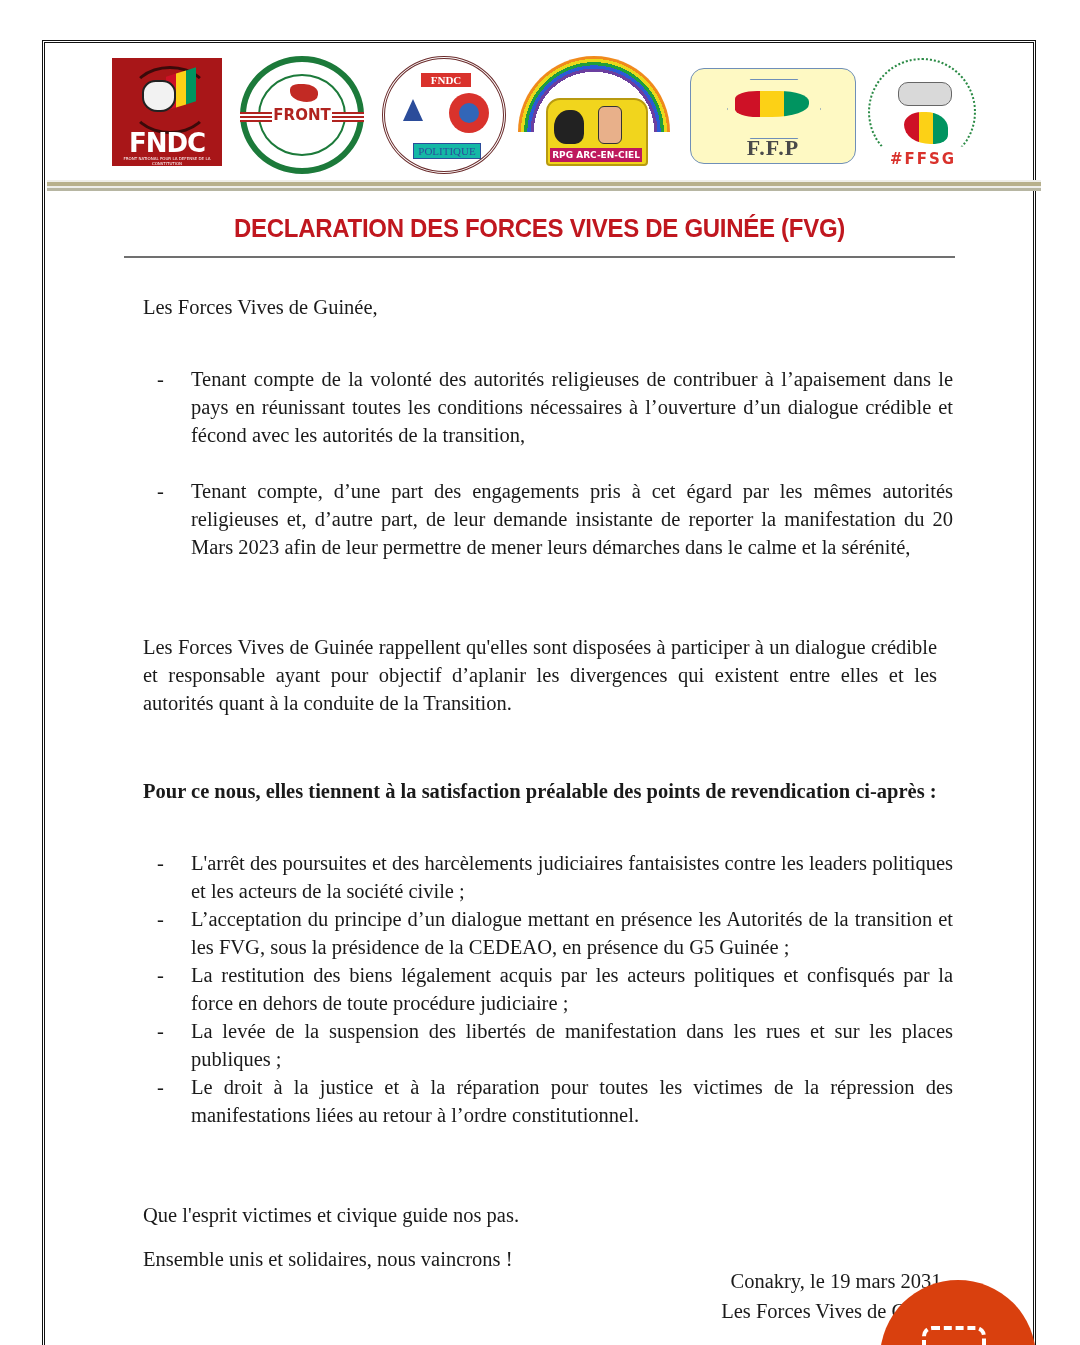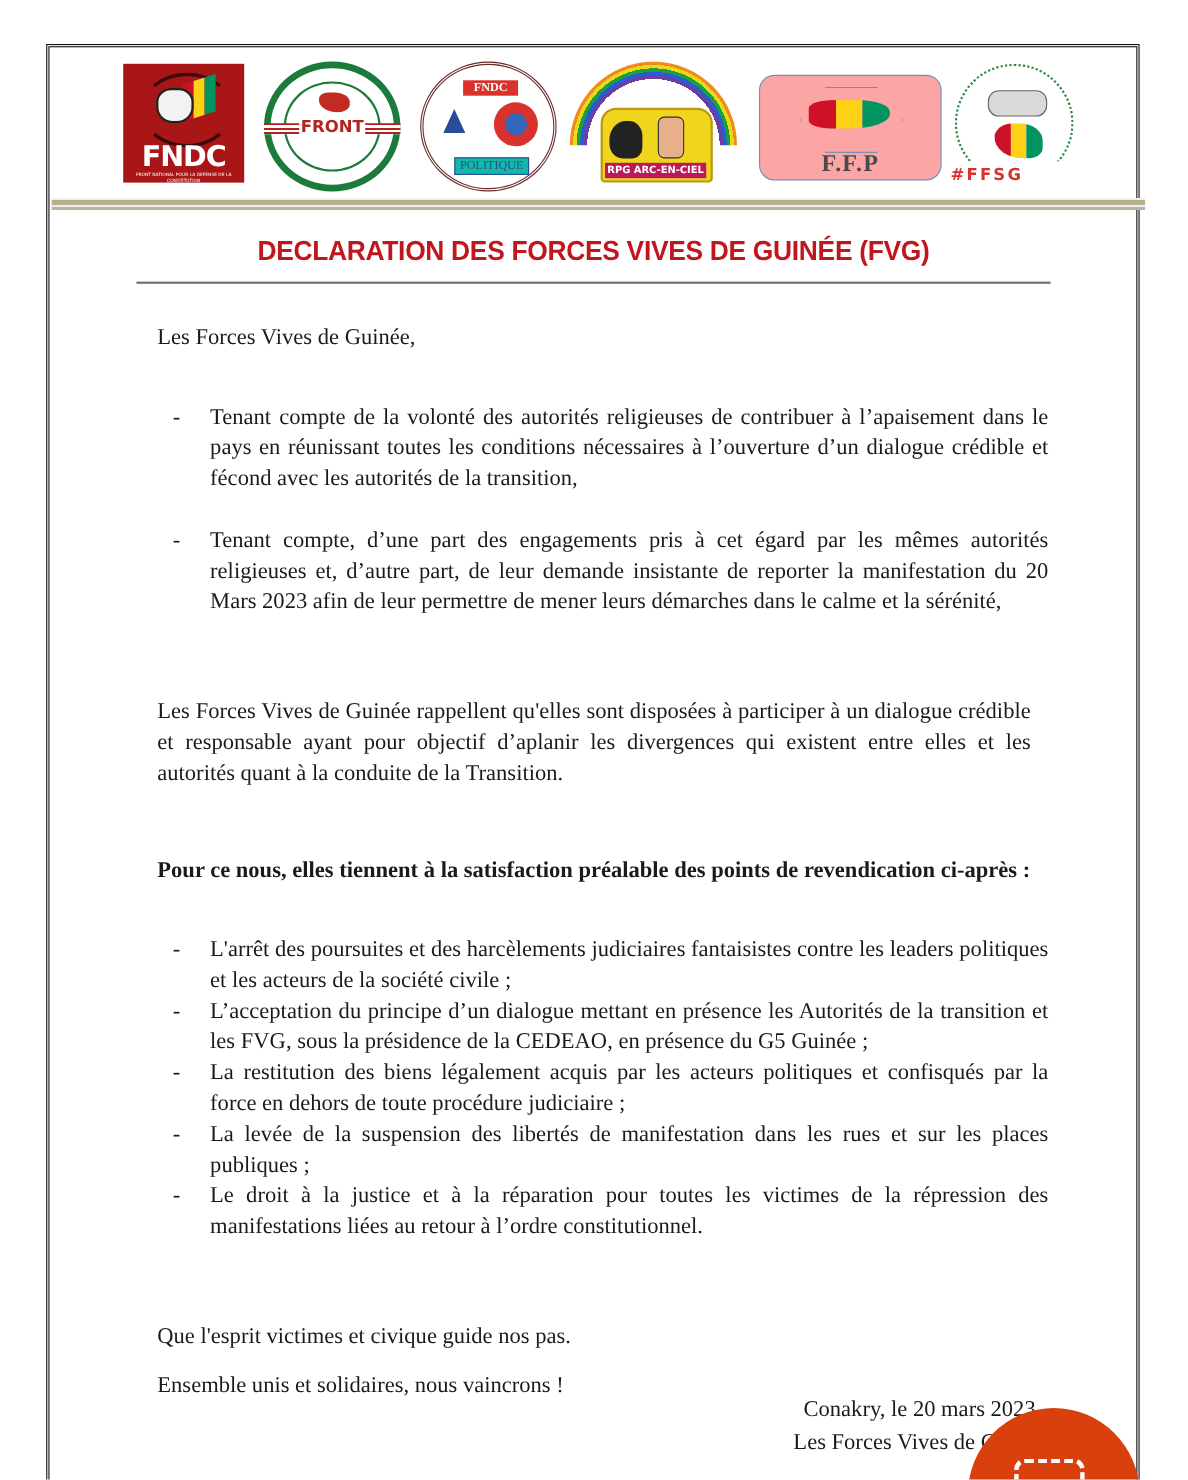--- a/index.html
+++ b/index.html
@@ -38,33 +38,33 @@
   .logo-rpg { left: 406px; top: -4px; width: 152px; height: 120px; }
   .logo-rpg .rainbow { position:absolute; left:0; top:4px; width:152px; height:152px; border-radius:50%;
      background: radial-gradient(circle, transparent 0 56%, #6b3fa0 56% 59%, #2a5bd6 59% 62%, #1f9e3c 62% 65%, #e9d91b 65% 68%, #f08a1c 68% 71%, #d9201f 71% 74%, transparent 74%); 
      clip-path: inset(0 0 50% 0); }
   .logo-rpg .shield { position:absolute; left:28px; top:46px; width:98px; height:64px; background:#f1d51d; border:2px solid #b89a10; border-radius:14px 14px 4px 4px; }
   .logo-rpg .rooster { position:absolute; left:36px; top:58px; width:30px; height:34px; background:#222; border-radius:50% 40% 30% 40%; }
   .logo-rpg .hand { position:absolute; left:80px; top:54px; width:22px; height:36px; background:#e8b08a; border:1px solid #333; border-radius:6px; }
   .logo-rpg .banner { position:absolute; left:32px; top:96px; width:92px; height:14px; background:#be185d; color:#fff; font-family:"DejaVu Sans", sans-serif; font-size:9px; font-weight:bold; text-align:center; line-height:14px; }
 
   
-  .logo-ffp { left: 578px; top: 12px; width: 166px; height: 96px; border:1.5px solid #6f8fb8; border-radius:14px; box-sizing:border-box; background:#fca5a5; }
+  .logo-ffp { left: 578px; top: 12px; width: 166px; height: 96px; border:1.5px solid #6f8fb8; border-radius:14px; box-sizing:border-box; background:#fef9c3; }
   .logo-ffp .hex { position:absolute; left:36px; top:10px; width:92px; height:58px; border:1px solid #6f8fb8; clip-path: polygon(25% 0,75% 0,100% 50%,75% 100%,25% 100%,0 50%); }
   .logo-ffp .map { position:absolute; left:44px; top:22px; width:74px; height:26px; display:flex; border-radius:30% 40% 50% 30%; overflow:hidden; }
   .logo-ffp .map span { flex:1; }
   .logo-ffp .label { position:absolute; left:0; right:0; top:66px; text-align:center; font-family:"Liberation Serif", serif; font-size:22px; font-weight:bold; color:#4a4a4a; letter-spacing:1px; }
 
   
   .logo-ffsg { left: 752px; top: 0; width: 118px; height: 118px; border-radius:50%; }
   .logo-ffsg .arc { position:absolute; left:4px; top:2px; width:108px; height:108px; border-radius:50%; border:2px dotted #2a8a45; box-sizing:border-box; clip-path: inset(0 0 18% 0); }
   .logo-ffsg .hands { position:absolute; left:34px; top:26px; width:52px; height:22px; background:#d9d9d9; border:1px solid #666; border-radius:10px; }
   .logo-ffsg .map { position:absolute; left:40px; top:56px; width:44px; height:32px; display:flex; border-radius:40% 50% 30% 60%; overflow:hidden; }
   .logo-ffsg .map span { flex:1; }
-  .logo-ffsg .tag { position:absolute; left:0; right:0; top:94px; text-align:left; color:#d9322c; font-family:"DejaVu Sans", sans-serif; font-weight:bold; font-size:15px; letter-spacing:2px; }
+  .logo-ffsg .tag { position:absolute; left:0; right:0; top:94px; text-align:center; color:#d9322c; font-family:"DejaVu Sans", sans-serif; font-weight:bold; font-size:15px; letter-spacing:2px; }
 
   .header-bar { position:absolute; left:47px; top:180px; width:994px; height:12px;
      background: linear-gradient(180deg, #eeeeea 0 2px, #b7b08c 2px 6px, #eeeeea 6px 8px, #b7b6a2 8px 11px, transparent 11px); }
 
   .title { position:absolute; left:124px; top:214px; width:831px; text-align:center; color:#c0171f; font-family:"Liberation Sans", sans-serif; font-weight:bold; font-size:25px; letter-spacing:-0.3px; transform: scaleX(0.96); }
   .title-rule { position:absolute; left:124px; top:256px; width:831px; height:2px; background:#707070; }
 
   .body { position:absolute; left:127px; top:277px; width:826px; font-size:20.5px; line-height:28px; }
   .p { margin:16px; text-align: justify; }
   .bold { font-weight: bold; }
@@ -188,19 +188,19 @@
   </div>
   <div style="height:28px"></div>
 
   <div style="height:28px"></div>
 
   <p class="p">Que l'esprit victimes et civique guide nos pas.</p>
   <p class="p">Ensemble unis et solidaires, nous vaincrons !</p>
 </div>
 
 <div class="sig">
-  <div>Conakry, le 20 mars 2023</div>
+  <div>Conakry, le 19 mars 2031</div>
   <div>Les Forces Vives de Guinée</div>
 </div>
 
 <div class="fab">
   <div class="icon"></div>
 </div>
 
 </body></html>

